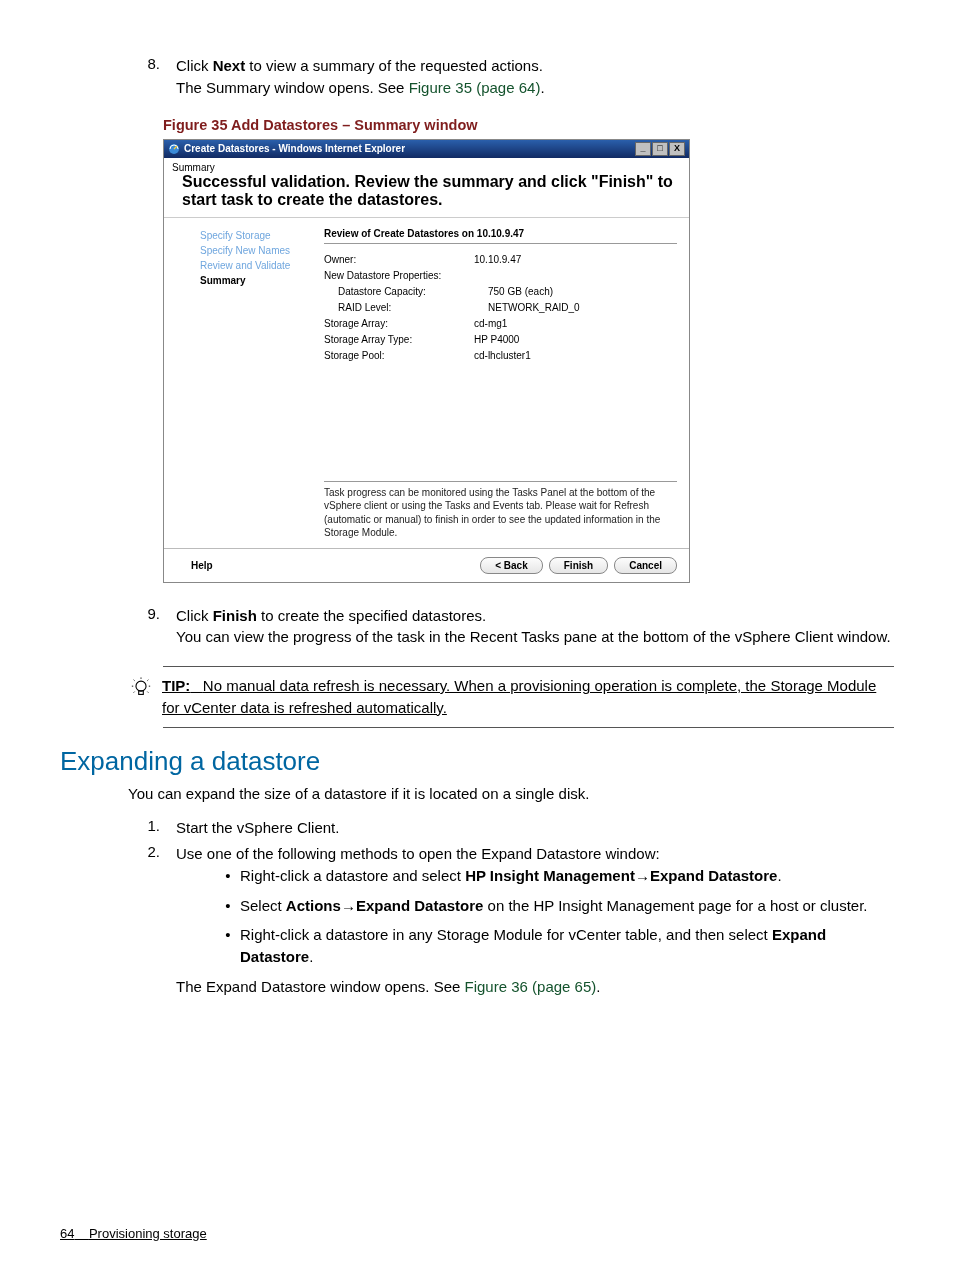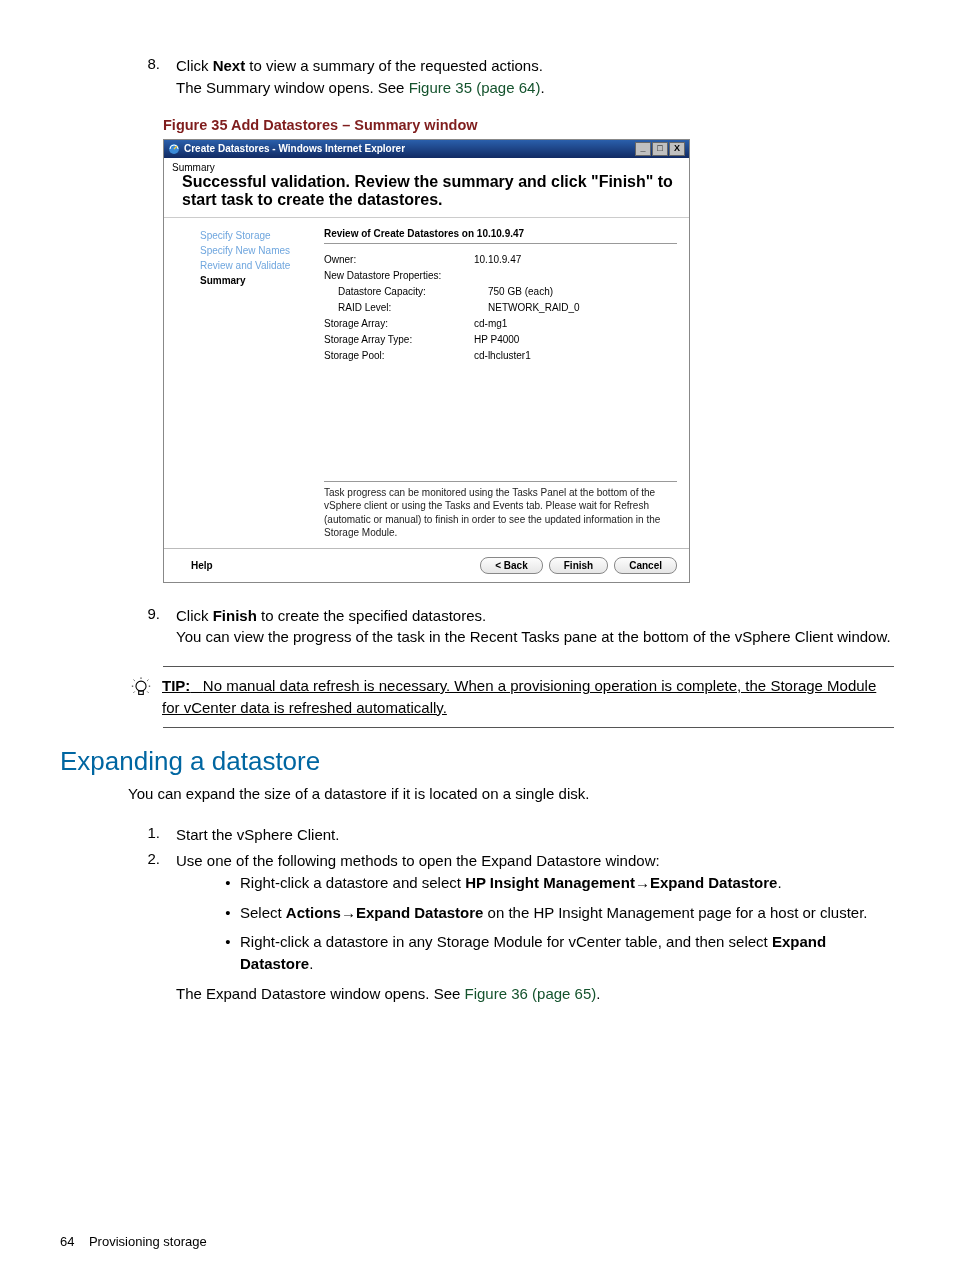--- a/index.html
+++ b/index.html
@@ -184,32 +184,33 @@
 
   h2.section {
     color: #0066a1;
     font-weight: normal;
     font-size: 26px;
     margin: 6px 0 6px 0;
   }
   .body-p {
     margin-left: 68px;
     line-height: 1.45;
-    margin-bottom: 20px;
+    margin-bottom: 13px;
   }
   .sub-ul { margin-left: 40px; }
   .sub-ul .bul-row { display: flex; margin-bottom: 8px; }
   .sub-ul .bul { width: 24px; flex-shrink:0; text-align:center; }
 
   .footer {
     position: absolute;
-    bottom: 22px;
+    bottom: 30px;
     left: 60px;
     font-size: 13px;
     color: #000;
+    text-decoration: underline;
   }
 </style>
 </head>
 <body>
 
 <div class="page">
 
   <div class="ol-row">
     <div class="ol-num">8.</div>
     <div class="ol-body">

